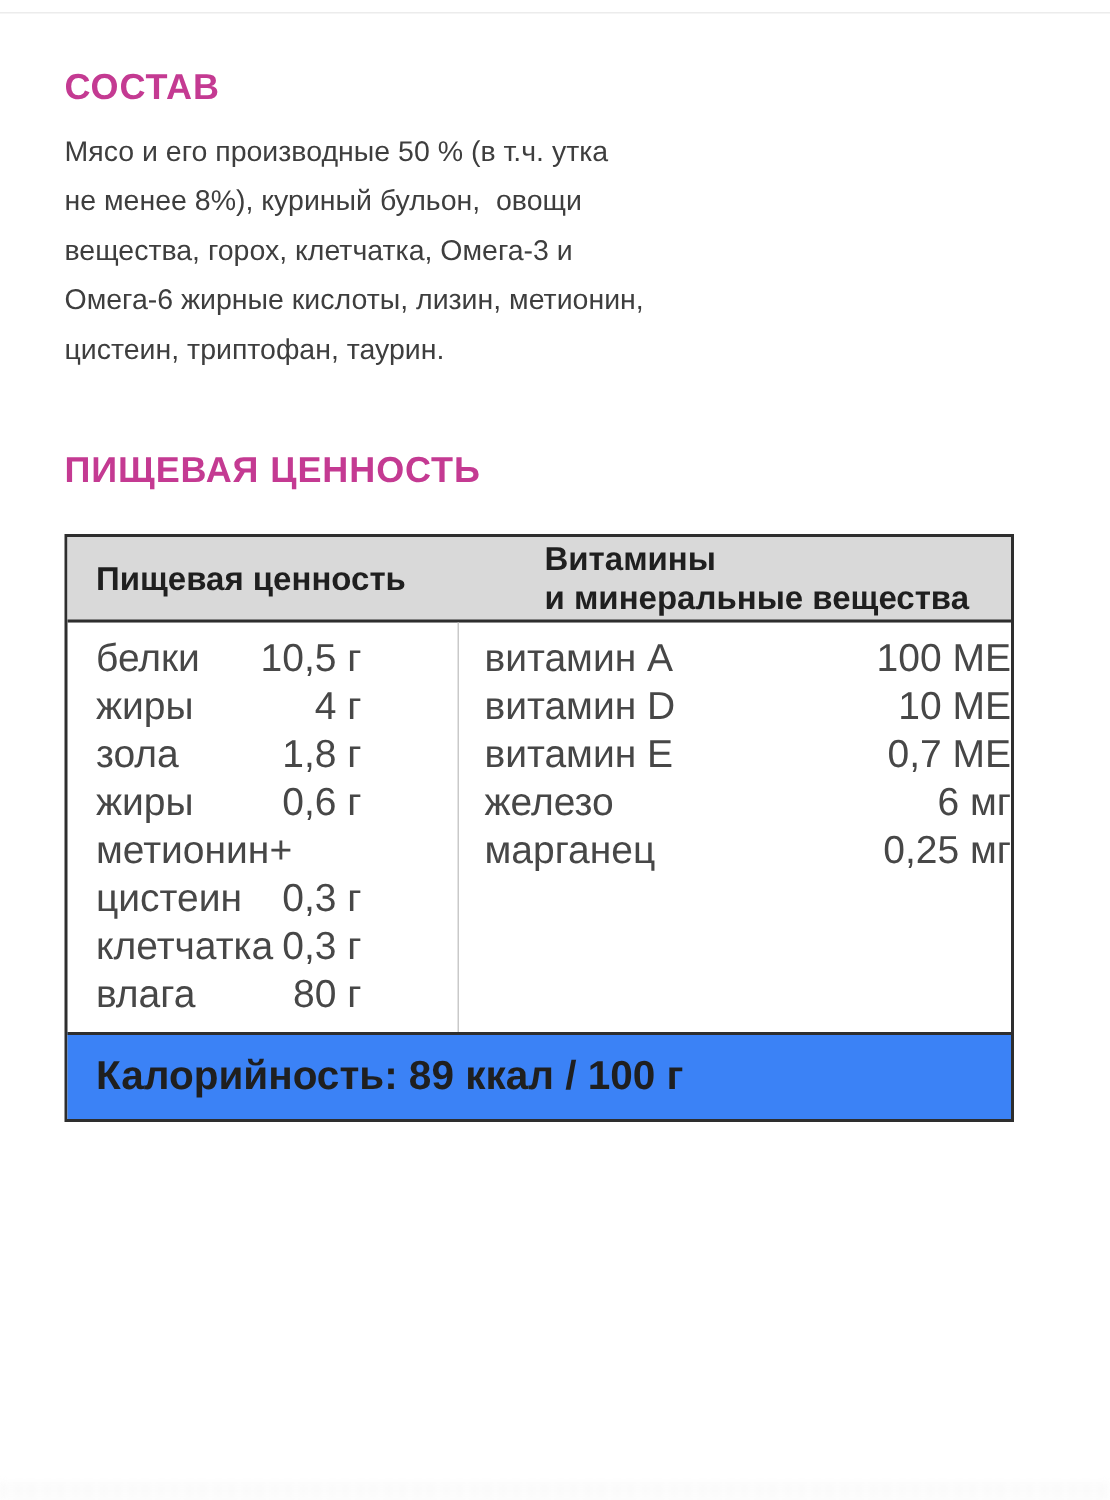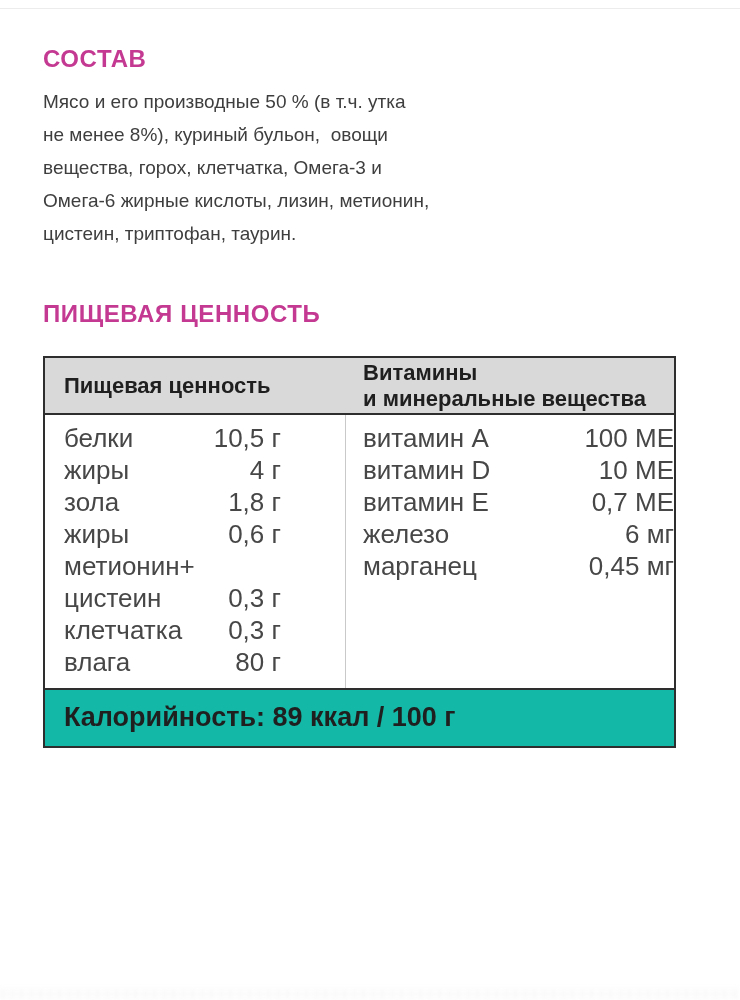--- a/index.html
+++ b/index.html
@@ -71,38 +71,38 @@
     display: flex;
     font-size: 26px;
     color: #474747;
   }
   .bcell {
     padding-top: 7px;
     padding-bottom: 10px;
   }
   .bcell-left {
     flex: none;
-    width: 301px;
+    width: 261px;
     border-right: 1px solid #c9c9c9;
     padding-left: 19px;
     padding-right: 64px;
   }
   .bcell-right {
     flex: 1;
     padding-left: 17px;
   }
   .trow {
     display: flex;
     justify-content: space-between;
     line-height: 32px;
   }
   .tvalue { white-space: nowrap; }
   .tfoot {
     border-top: 2px solid #2e2e2e;
-    background: #14b8a6;
+    background: #3b82f6;
     padding: 12px 19px 13px 19px;
     font-weight: 700;
     font-size: 27px;
     color: #1f1f1f;
   }
   .bottom-blur {
     position: absolute;
     left: 0;
     right: 0;
     bottom: 0;
@@ -195,21 +195,21 @@
           <div class="trow">
             <span class="tlabel">витамин E</span>
             <span class="tvalue">0,7 МЕ</span>
           </div>
           <div class="trow">
             <span class="tlabel">железо</span>
             <span class="tvalue">6 мг</span>
           </div>
           <div class="trow">
             <span class="tlabel">марганец</span>
-            <span class="tvalue">0,45 мг</span>
+            <span class="tvalue">0,25 мг</span>
           </div>
         </div>
 
       </div>
 
       <div class="tfoot">
         <span>Калорийность: 89 ккал / 100 г</span>
       </div>
 
     </div>

